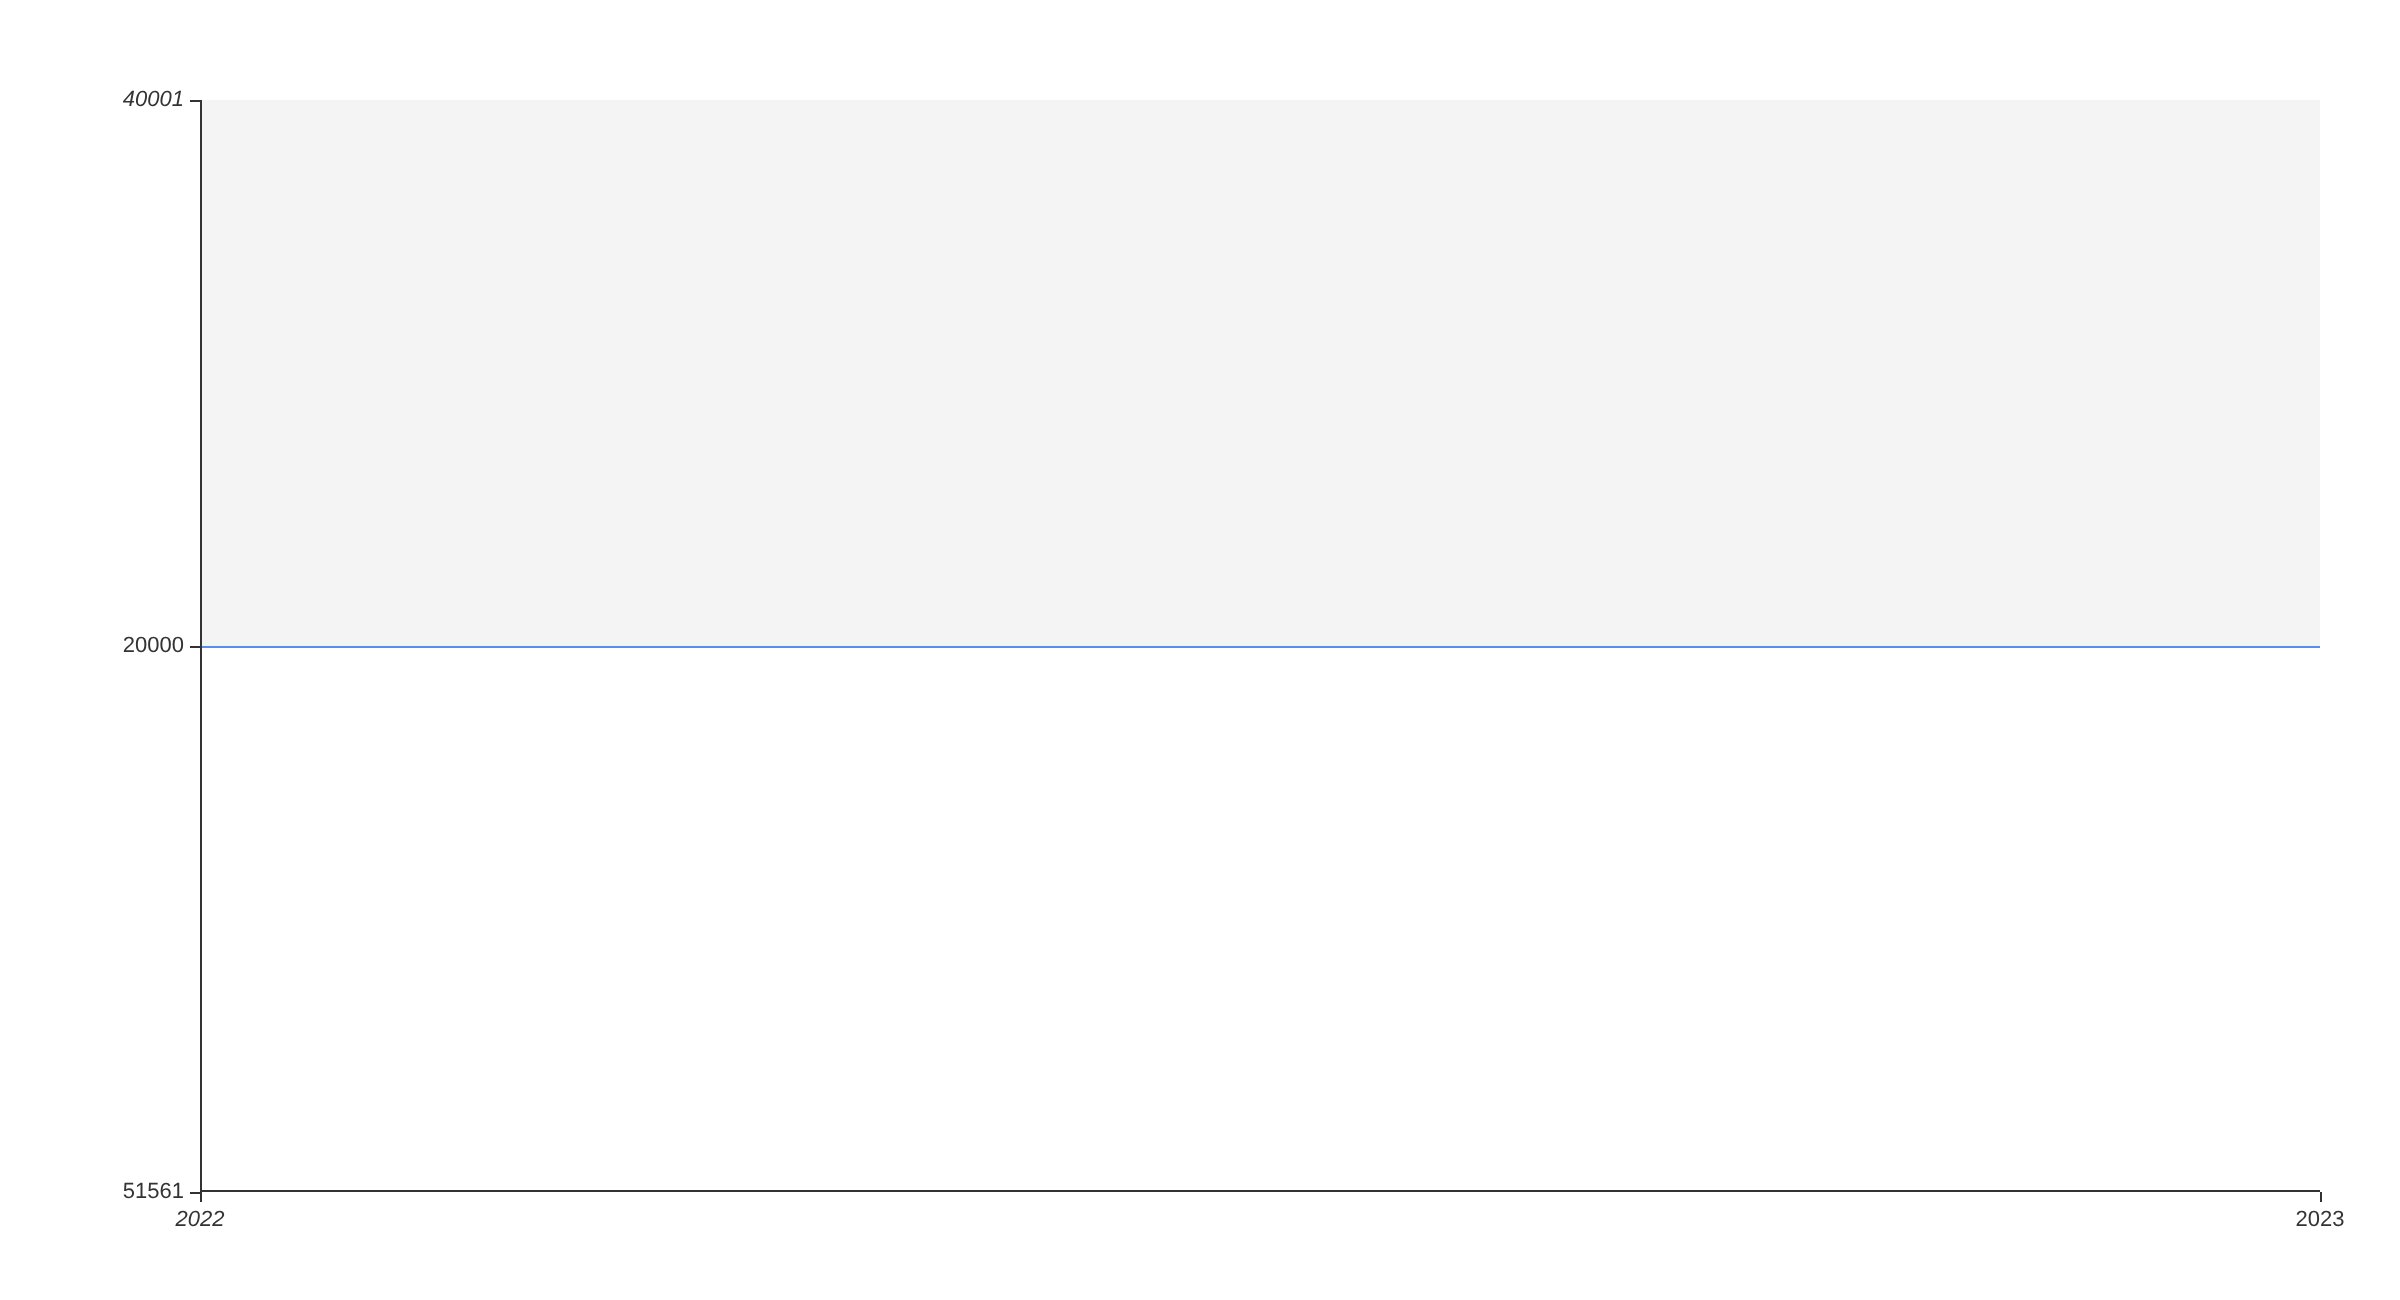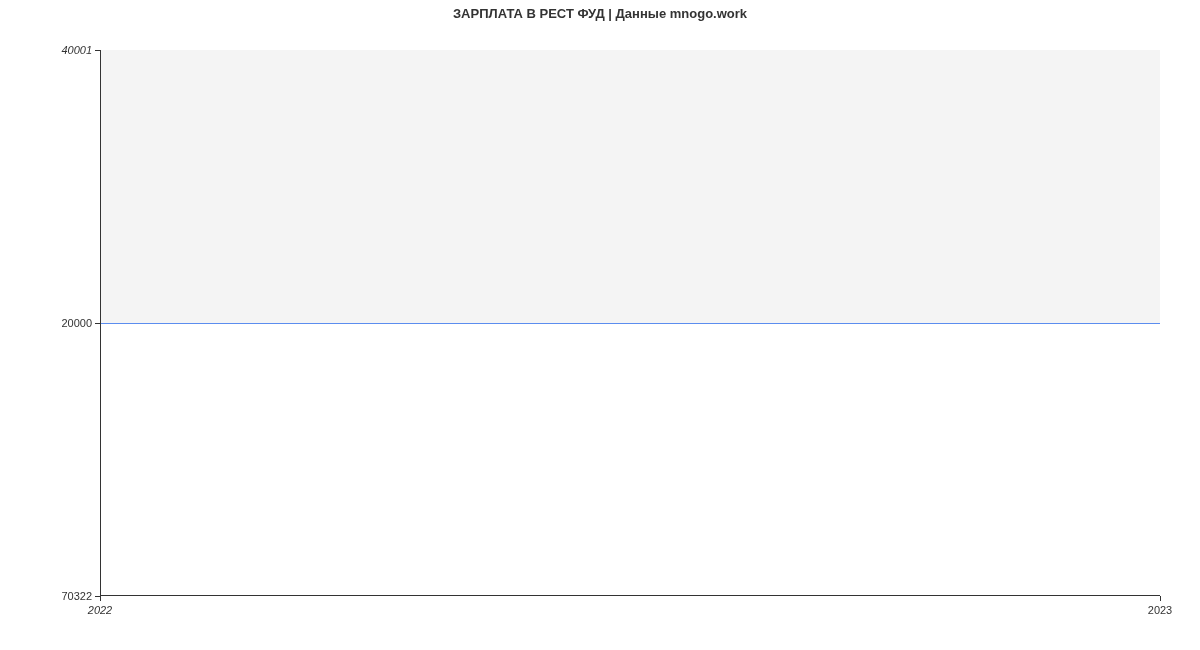--- a/index.html
+++ b/index.html
@@ -103,39 +103,38 @@
     font-size: 11px;
     color: #333;
     white-space: nowrap;
   }
 </style>
 </head>
 <body>
 
 <div class="chart-wrap">
 
-  <div class="title">ЗАРПЛАТА В РЕСТ ФУД | Данные mnogo.work</div>
 
   <div class="plot">
 
     <div class="shade"></div>
 
     <div class="data-line"></div>
 
     <div class="axis-y"></div>
     <div class="axis-x"></div>
 
     <div class="ytick" style="top:0%;"></div>
     <div class="ylabel" style="top:0%;font-style:italic;">40001</div>
 
     <div class="ytick" style="top:50%;"></div>
     <div class="ylabel" style="top:50%;">20000</div>
 
     <div class="ytick" style="top:100%;"></div>
-    <div class="ylabel" style="top:100%;">70322</div>
+    <div class="ylabel" style="top:100%;">51561</div>
 
     <div class="xtick" style="left:0%;"></div>
     <div class="xlabel" style="left:0%;font-style:italic;">2022</div>
 
     <div class="xtick" style="left:100%;"></div>
     <div class="xlabel" style="left:100%;">2023</div>
 
   </div>
 </div>
 

